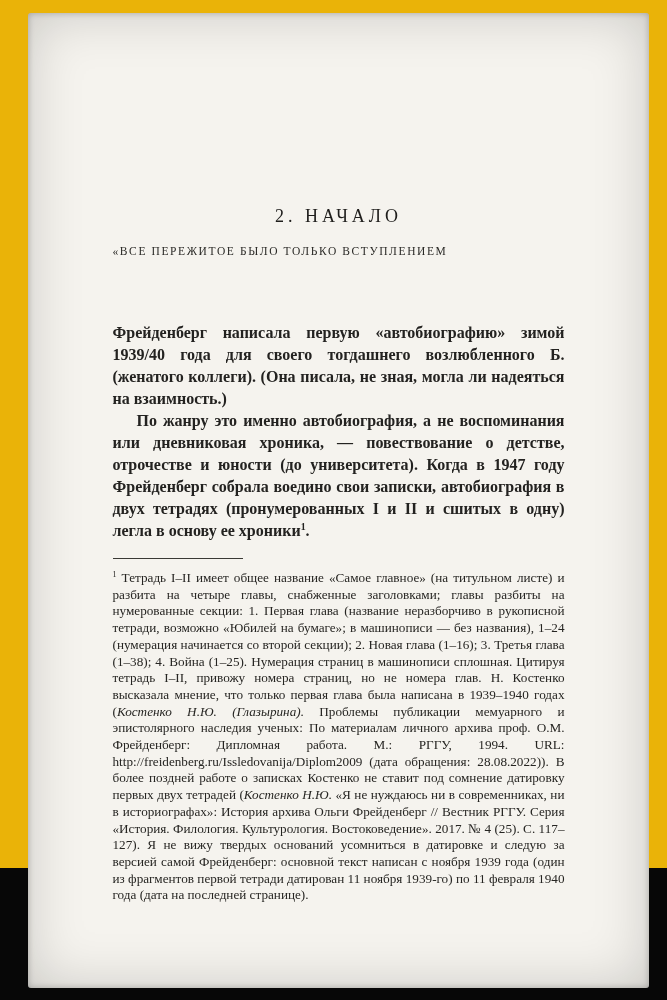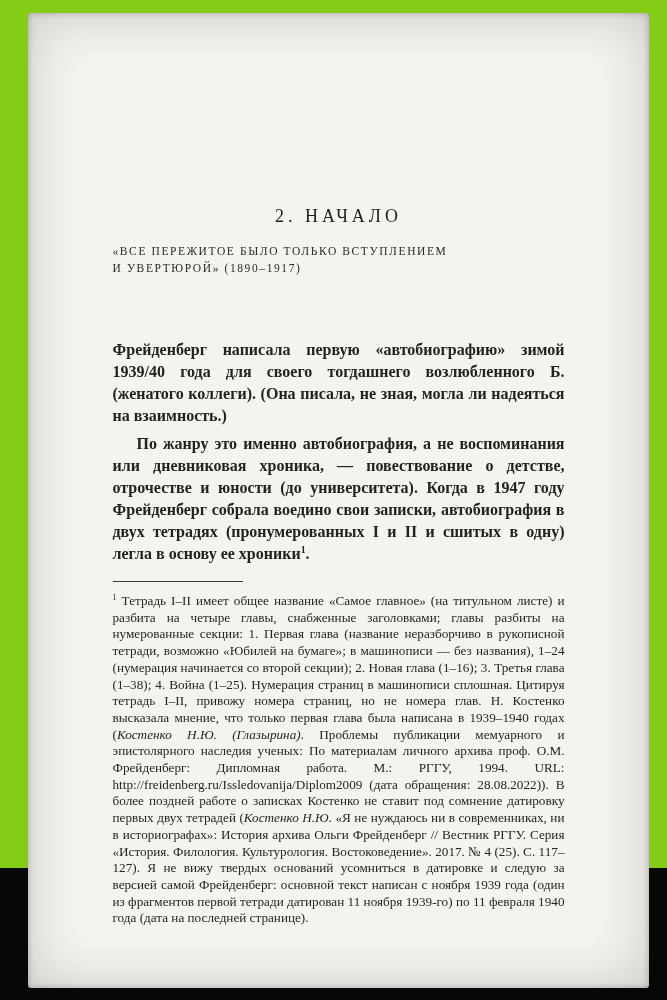--- a/index.html
+++ b/index.html
@@ -8,21 +8,21 @@
     background: #070707;
     width: 667px;
     height: 1000px;
     overflow: hidden;
     font-family: "Liberation Serif", "DejaVu Serif", serif;
   }
   .scan {
     position: relative;
     width: 667px;
     height: 868px;
-    background: #84cc16;
+    background: #eab308;
   }
   .page {
     position: absolute;
     left: 28px;
     top: 13px;
     width: 621px;
     height: 975px;
     background: #f5f3ee;
     box-shadow: inset 0 0 55px rgba(0,0,0,0.18), inset 0 0 6px rgba(0,0,0,0.25);
     border-radius: 3px;
@@ -51,21 +51,21 @@
   }
   .chapter-subtitle .sub-line { display: block; white-space: nowrap; }
   .body-para {
     margin: 0;
     font-size: 16px;
     line-height: 22px;
     text-align: justify;
     color: #232220;
     font-weight: bold;
   }
-  .body-para.indent { text-indent: 24px; margin-top: 6px; }
+  .body-para.indent { text-indent: 24px; }
   .fn-ref, .fn-marker {
     font-size: 0.62em;
     vertical-align: super;
     line-height: 0;
   }
   .fn-rule {
     width: 130px;
     height: 1px;
     background: #3a3935;
     margin: 16px 0 11px 0;
@@ -83,21 +83,20 @@
 <body>
 
 <div class="scan">
   <div class="page">
     <div class="content">
 
       <h1 class="chapter-title">2. НАЧАЛО</h1>
 
       <div class="chapter-subtitle">
         <span class="sub-line">«ВСЕ ПЕРЕЖИТОЕ БЫЛО ТОЛЬКО ВСТУПЛЕНИЕМ</span>
-        <span class="sub-line">И УВЕРТЮРОЙ» (1890–1917)</span>
       </div>
 
       <p class="body-para">Фрейденберг написала первую «автобиографию» зимой 1939/40 года для своего тогдашнего возлюбленного Б. (женатого коллеги). (Она писала, не зная, могла ли надеяться на взаимность.)</p>
 
       <p class="body-para indent"><span>По жанру это именно автобиография, а не воспоминания или дневниковая хроника, — повествование о детстве, отрочестве и юности (до университета). Когда в 1947 году Фрейденберг собрала воедино свои записки, автобиография в двух тетрадях (пронумерованных I и II и сшитых в одну) легла в основу ее хроники</span><sup class="fn-ref">1</sup><span>.</span></p>
 
       <div class="fn-rule"></div>
 
       <p class="footnote"><sup class="fn-marker">1</sup>
         <span>Тетрадь I–II имеет общее название «Самое главное» (на титульном листе) и разбита на четыре главы, снабженные заголовками; главы разбиты на нумерованные секции: 1. Первая глава (название неразборчиво в рукописной тетради, возможно «Юбилей на бумаге»; в машинописи — без названия), 1–24 (нумерация начинается со второй секции); 2. Новая глава (1–16); 3. Третья глава (1–38); 4. Война (1–25). Нумерация страниц в машинописи сплошная. Цитируя тетрадь I–II, привожу номера страниц, но не номера глав. Н. Костенко высказала мнение, что только первая глава была написана в 1939–1940 годах (</span><i class="fn-it">Костенко Н.Ю. (Глазырина).</i><span> Проблемы публикации мемуарного и эпистолярного наследия ученых: По материалам личного архива проф. О.М. Фрейденберг: Дипломная работа. М.: РГГУ, 1994. URL: http://freidenberg.ru/Issledovanija/Diplom2009 (дата обращения: 28.08.2022)). В более поздней работе о записках Костенко не ставит под сомнение датировку первых двух тетрадей (</span><i class="fn-it">Костенко Н.Ю.</i><span> «Я не нуждаюсь ни в современниках, ни в историографах»: История архива Ольги Фрейденберг // Вестник РГГУ. Серия «История. Филология. Культурология. Востоковедение». 2017. № 4 (25). С. 117–127). Я не вижу твердых оснований усомниться в датировке и следую за версией самой Фрейденберг: основной текст написан с ноября 1939 года (один из фрагментов первой тетради датирован 11 ноября 1939-го) по 11 февраля 1940 года (дата на последней странице).</span></p>

